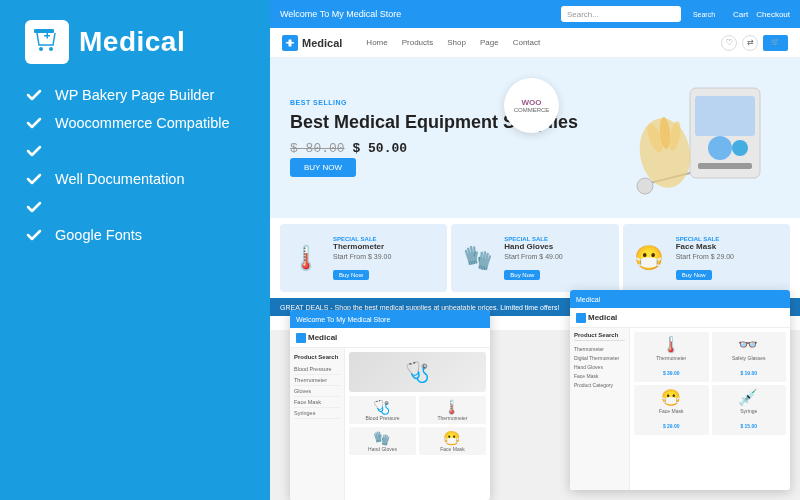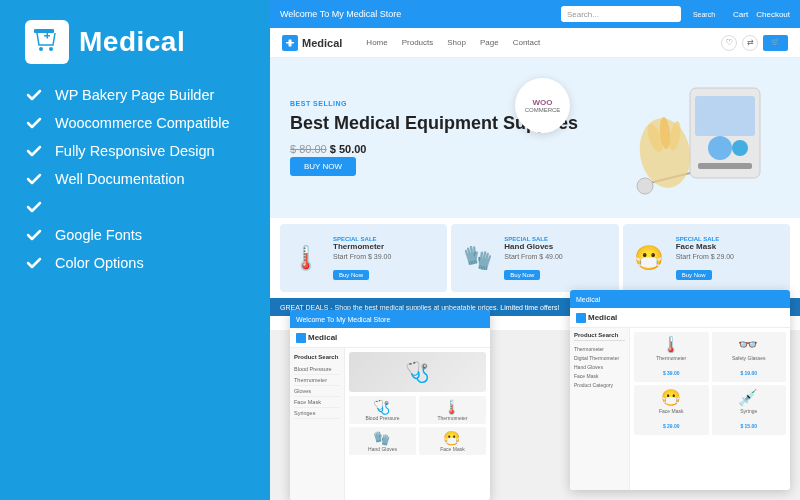--- a/index.html
+++ b/index.html
@@ -248,22 +248,23 @@
 
     .hero-title {
       font-size: 18px;
       font-weight: 700;
       color: #222;
       line-height: 1.2;
       margin-bottom: 8px;
     }
 
     .hero-price {
-      font-size: 11px;
+      font-size: 13px;
       color: #666;
+      font-family: Liberation Mono, monospace;
     }
 
     .hero-price .old-price {
       text-decoration: line-through;
       color: #999;
     }
 
     .hero-price .new-price {
       color: #222;
       font-weight: 600;
@@ -273,21 +274,21 @@
       background: #2196f3;
       color: white;
       font-size: 8px;
       padding: 5px 14px;
       border-radius: 3px;
       display: inline-block;
     }
 
     .woo-badge {
       position: absolute;
-      left: 245px;
+      left: 234px;
       top: 20px;
       width: 55px;
       height: 55px;
       background: white;
       border-radius: 50%;
       display: flex;
       flex-direction: column;
       align-items: center;
       justify-content: center;
       box-shadow: 0 2px 8px rgba(0,0,0,0.15);
@@ -658,21 +659,20 @@
           </svg>
       </span>
       <span>Woocommerce Compatible</span>
     </li>
     <li>
       <span class="check-icon">
         <svg viewBox="0 0 16 16" fill="none">
             <polyline points="2,8 6,12 14,4" stroke="white" stroke-width="2.5" stroke-linecap="round" stroke-linejoin="round"></polyline>
           </svg>
       </span>
-      <span>Fully Responsive Design</span>
     </li>
     <li>
       <span class="check-icon">
         <svg viewBox="0 0 16 16" fill="none">
             <polyline points="2,8 6,12 14,4" stroke="white" stroke-width="2.5" stroke-linecap="round" stroke-linejoin="round"></polyline>
           </svg>
       </span>
       <span>Well Documentation</span>
     </li>
     <li>
@@ -683,28 +683,20 @@
       </span>
     </li>
     <li>
       <span class="check-icon">
         <svg viewBox="0 0 16 16" fill="none">
             <polyline points="2,8 6,12 14,4" stroke="white" stroke-width="2.5" stroke-linecap="round" stroke-linejoin="round"></polyline>
           </svg>
       </span>
       <span>Google Fonts</span>
     </li>
-    <li>
-      <span class="check-icon">
-        <svg viewBox="0 0 16 16" fill="none">
-            <polyline points="2,8 6,12 14,4" stroke="white" stroke-width="2.5" stroke-linecap="round" stroke-linejoin="round"></polyline>
-          </svg>
-      </span>
-      <span>Color Options</span>
-    </li>
   </ul>
 </div>
 
 <div class="right-panel">
   <div class="preview-container">
 
     <div class="main-preview">
 
       <div class="preview-topbar">
         <span class="preview-topbar-text">Welcome To My Medical Store</span>

